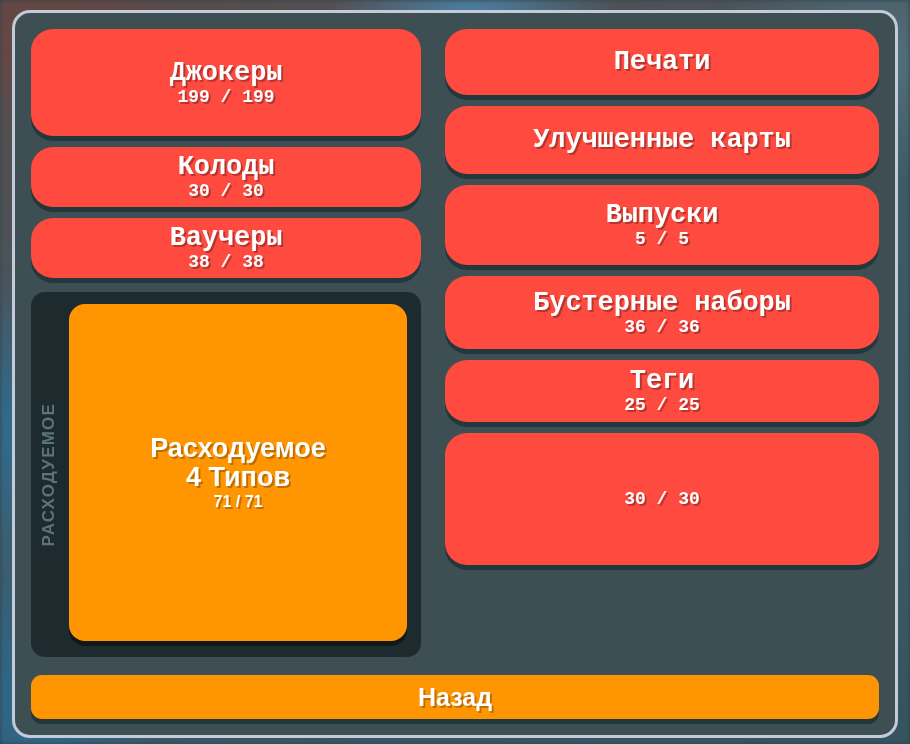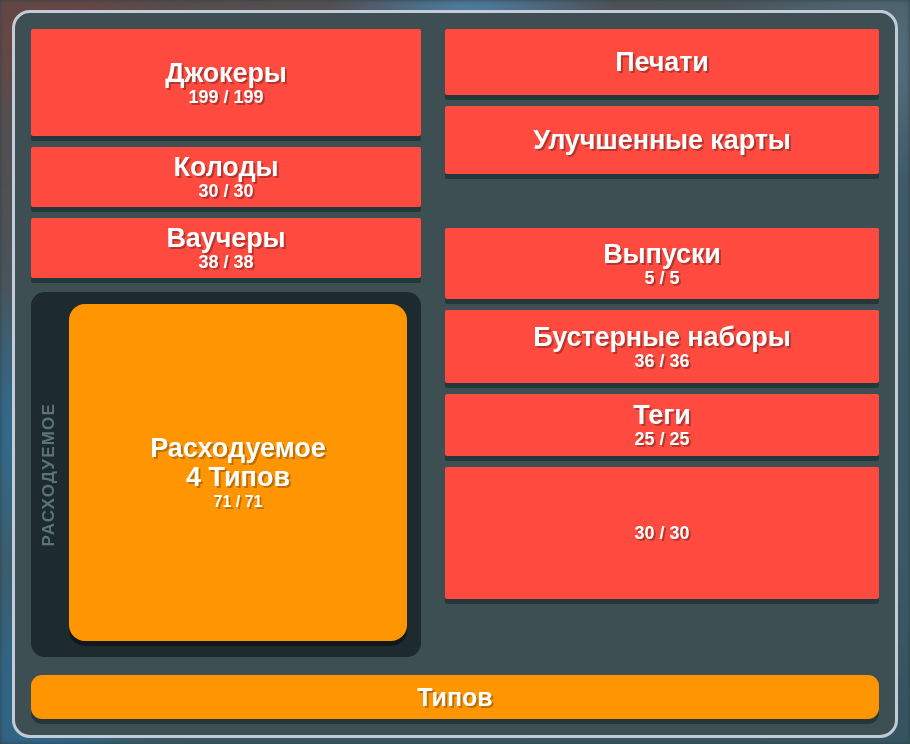--- a/index.html
+++ b/index.html
@@ -60,30 +60,30 @@
     gap: 11px;
     min-height: 0;
   }
   #col-left  { width: 390px; }
   #col-right { flex: 1 1 auto; }
 
   
   .btn {
     background: #fe4a3f;
     border: none;
-    border-radius: 2px;
+    border-radius: 22px;
     box-shadow: 0 5px 0 0 #22383c;
     color: #ffffff;
     display: flex;
     flex-direction: column;
     align-items: center;
     justify-content: center;
     text-align: center;
     cursor: pointer;
-    font-family: Liberation Sans, sans-serif;
+    font-family: Liberation Mono, monospace;
     padding: 4px 10px;
     line-height: 1.04;
     user-select: none;
   }
 
   .btn .title {
     font-size: 27px;
     font-weight: bold;
     letter-spacing: -0.1px;
     text-shadow: 2px 2px 0 rgba(0,0,0,0.28);
@@ -97,21 +97,21 @@
   }
   .btn .count:empty { display: none; }
 
   
   #btn-jokers   { height: 107px; }
   #btn-decks    { height: 60px; }
   #btn-vouchers { height: 60px; }
 
   #btn-enhanced { height: 68px; }
   #btn-seals    { height: 66px; }
-  #btn-editions { height: 71px; margin-top: 43px; }
+  #btn-editions { height: 80px; }
   #btn-boosters { height: 73px; }
   #btn-tags     { height: 62px; }
   #btn-blinds   { height: 132px; }
   #btn-other    { height: 66px; }
 
   
   #consumables-frame {
     flex: 1 1 auto;
     background: #1d2b2e;
     border-radius: 14px;
@@ -250,15 +250,15 @@
       </button>
 
       <button class="btn" id="btn-blinds">
         <span class="count">30 / 30</span>
       </button>
 
 
     </div>
   </div>
 
-  <button id="btn-back">Типов</button>
+  <button id="btn-back">Назад</button>
 
 </div>
 
 </body></html>

